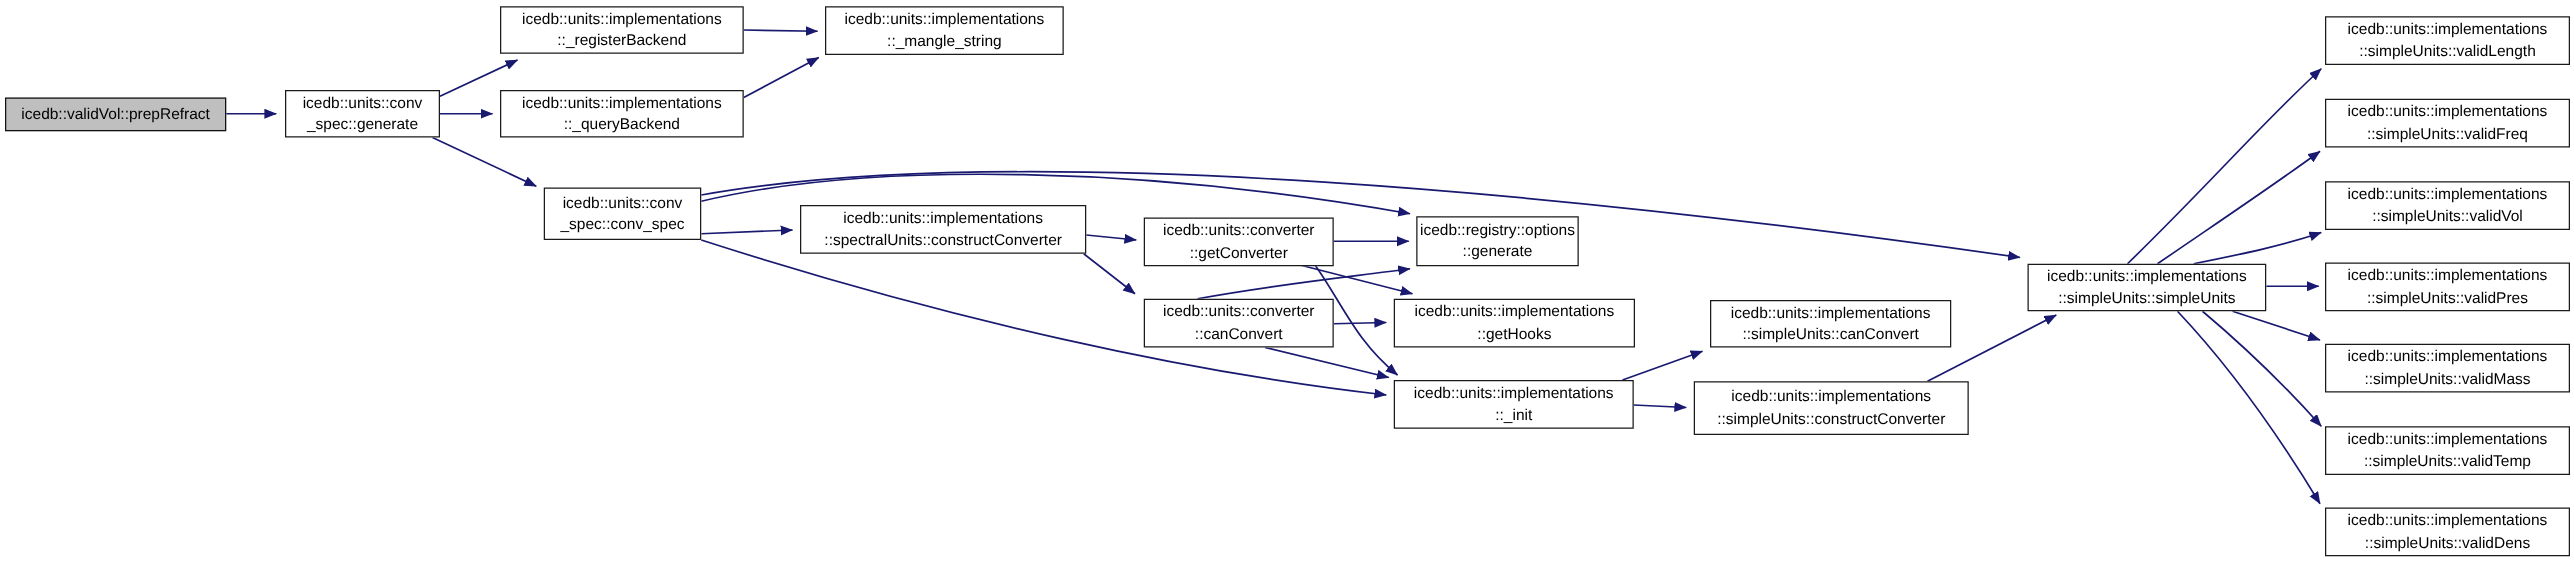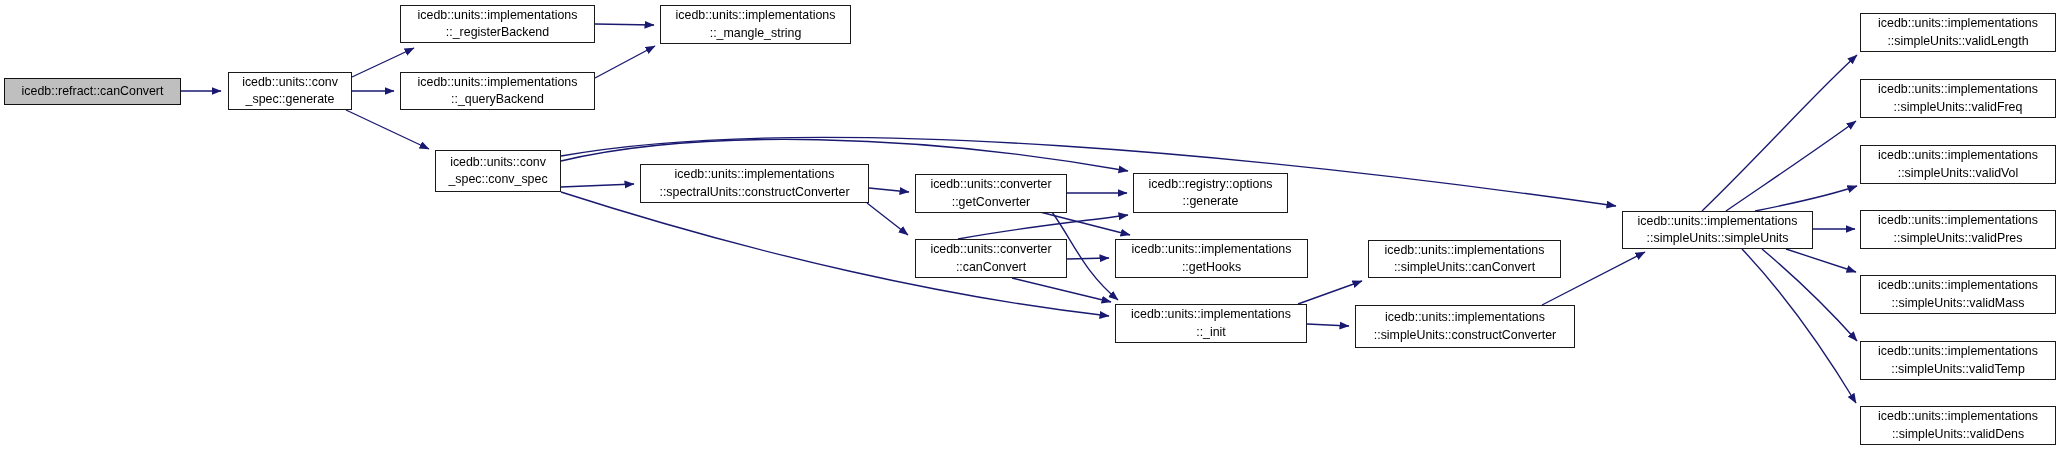--- a/index.html
+++ b/index.html
@@ -67,21 +67,21 @@
     <path class="edge" d="M1702 211 C1765 150 1812 96 1857 55" marker-end="url(#arw)"></path>
     <path class="edge" d="M1726 211 C1783 172 1822 146 1856 121" marker-end="url(#arw)"></path>
     <path class="edge" d="M1755 211 C1795 203 1828 196 1857 186" marker-end="url(#arw)"></path>
     <path class="edge" d="M1813 229 L1855 229" marker-end="url(#arw)"></path>
     <path class="edge" d="M1786 249 L1856 272" marker-end="url(#arw)"></path>
     <path class="edge" d="M1762 249 C1800 281 1832 313 1857 341" marker-end="url(#arw)"></path>
     <path class="edge" d="M1742 249 C1792 302 1830 360 1856 403" marker-end="url(#arw)"></path>
   </svg>
 
   <div class="node root" style="left:4px;top:78px;width:177px;height:27px;">
-    <span>icedb::refract::canConvert</span>
+    <span>icedb::validVol::prepRefract</span>
   </div>
   <div class="node" style="left:228px;top:72px;width:124px;height:38px;">
     <span>icedb::units::conv
 _spec::generate</span>
   </div>
   <div class="node" style="left:400px;top:5px;width:195px;height:38px;">
     <span>icedb::units::implementations
 ::_registerBackend</span>
   </div>
   <div class="node" style="left:400px;top:72px;width:195px;height:38px;">
@@ -101,21 +101,21 @@
 ::spectralUnits::constructConverter</span>
   </div>
   <div class="node" style="left:915px;top:174px;width:152px;height:39px;">
     <span>icedb::units::converter
 ::getConverter</span>
   </div>
   <div class="node" style="left:915px;top:239px;width:152px;height:39px;">
     <span>icedb::units::converter
 ::canConvert</span>
   </div>
-  <div class="node" style="left:1133px;top:173px;width:155px;height:40px;">
+  <div class="node" style="left:1133px;top:173px;width:130px;height:40px;">
     <span>icedb::registry::options
 ::generate</span>
   </div>
   <div class="node" style="left:1115px;top:239px;width:193px;height:39px;">
     <span>icedb::units::implementations
 ::getHooks</span>
   </div>
   <div class="node" style="left:1115px;top:304px;width:192px;height:39px;">
     <span>icedb::units::implementations
 ::_init</span>

